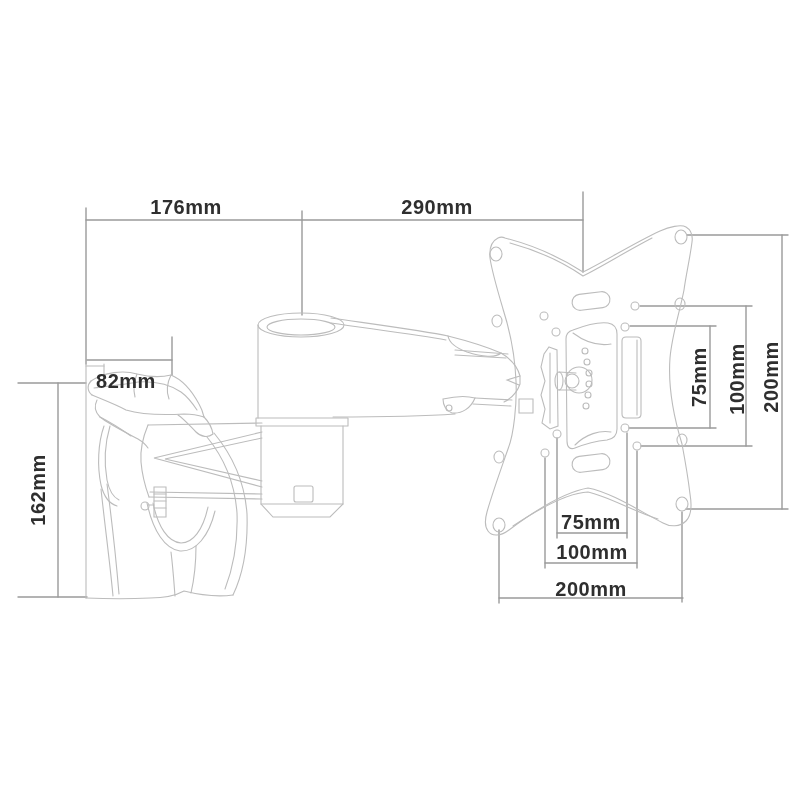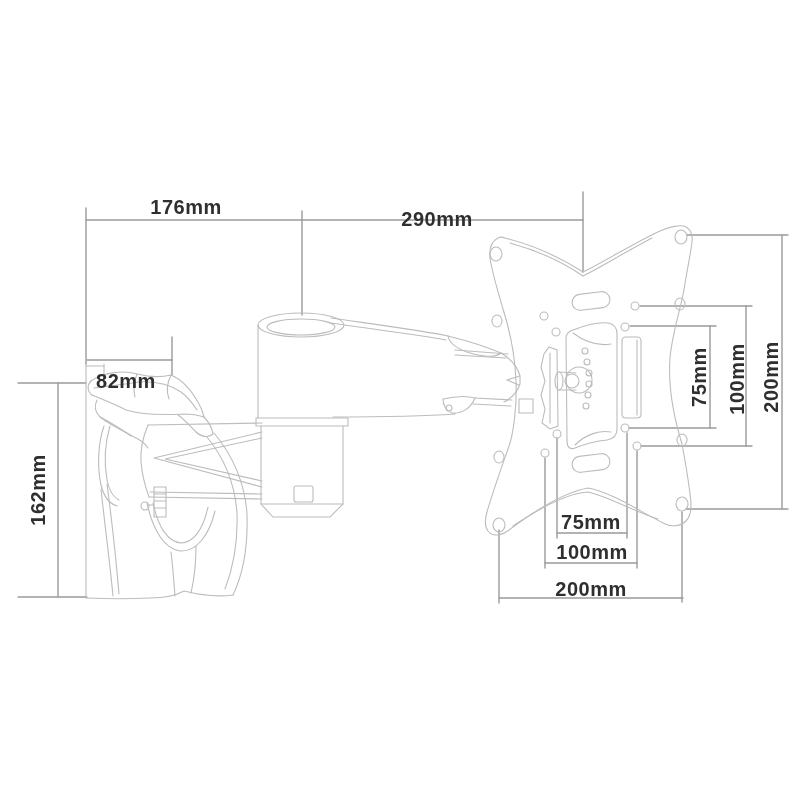--- a/index.html
+++ b/index.html
@@ -197,21 +197,21 @@
       <circle cx="545" cy="453" r="4"></circle>
       <circle cx="637" cy="446" r="4"></circle>
       <circle cx="625" cy="428" r="4"></circle>
 
       <rect x="572" y="293" width="38" height="16" rx="8" transform="rotate(-7 591 301)"></rect>
       <rect x="572" y="455" width="38" height="16" rx="8" transform="rotate(-7 591 463)"></rect>
     </g>
   </svg>
 
   <div class="dim-label" style="left:186px;top:207px;">176mm</div>
-  <div class="dim-label" style="left:437px;top:207px;margin-top:12px;">290mm</div>
+  <div class="dim-label" style="left:437px;top:207px;">290mm</div>
   <div class="dim-label" style="left:126px;top:344px;margin-top:37px;">82mm</div>
   <div class="dim-label v" style="left:38px;top:490px;">162mm</div>
   <div class="dim-label v" style="left:699px;top:377px;">75mm</div>
   <div class="dim-label v" style="left:737px;top:379px;">100mm</div>
   <div class="dim-label v" style="left:771px;top:377px;">200mm</div>
   <div class="dim-label" style="left:591px;top:522px;">75mm</div>
   <div class="dim-label" style="left:592px;top:552px;">100mm</div>
   <div class="dim-label" style="left:591px;top:589px;">200mm</div>
 
 </div>

